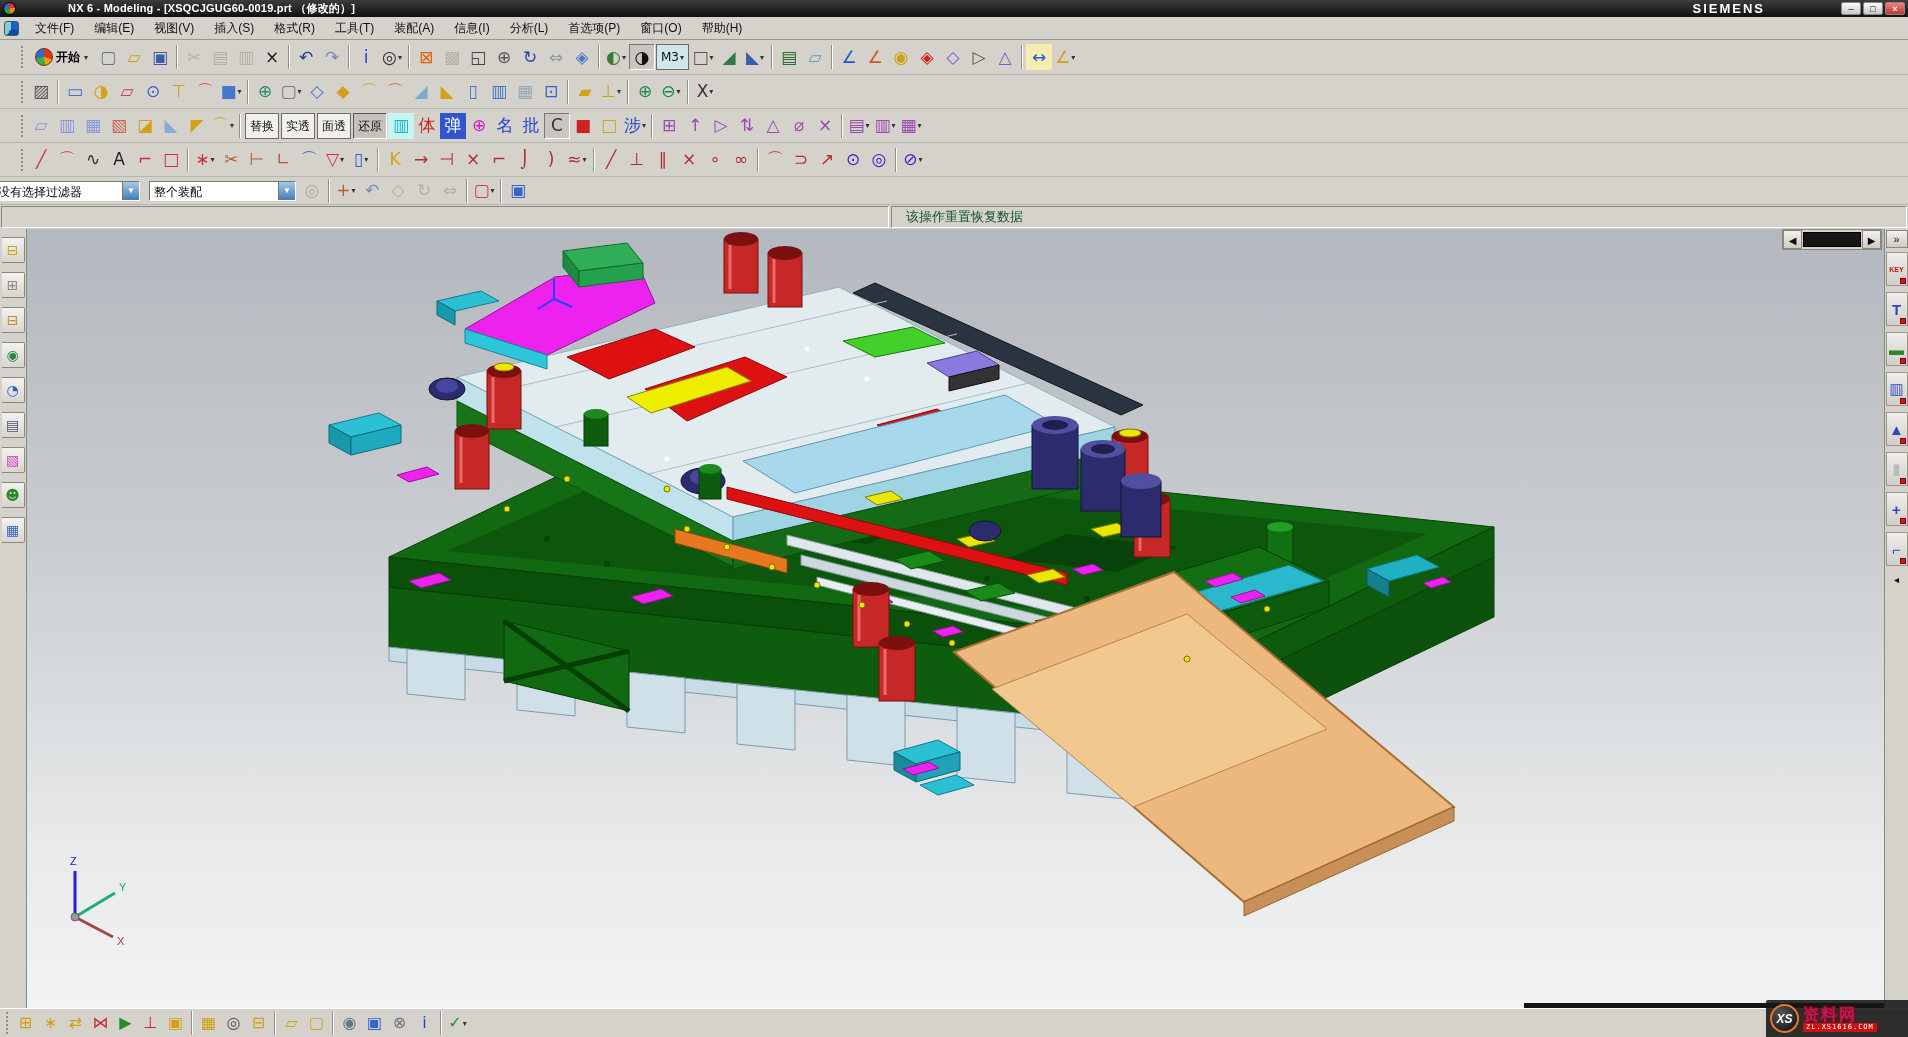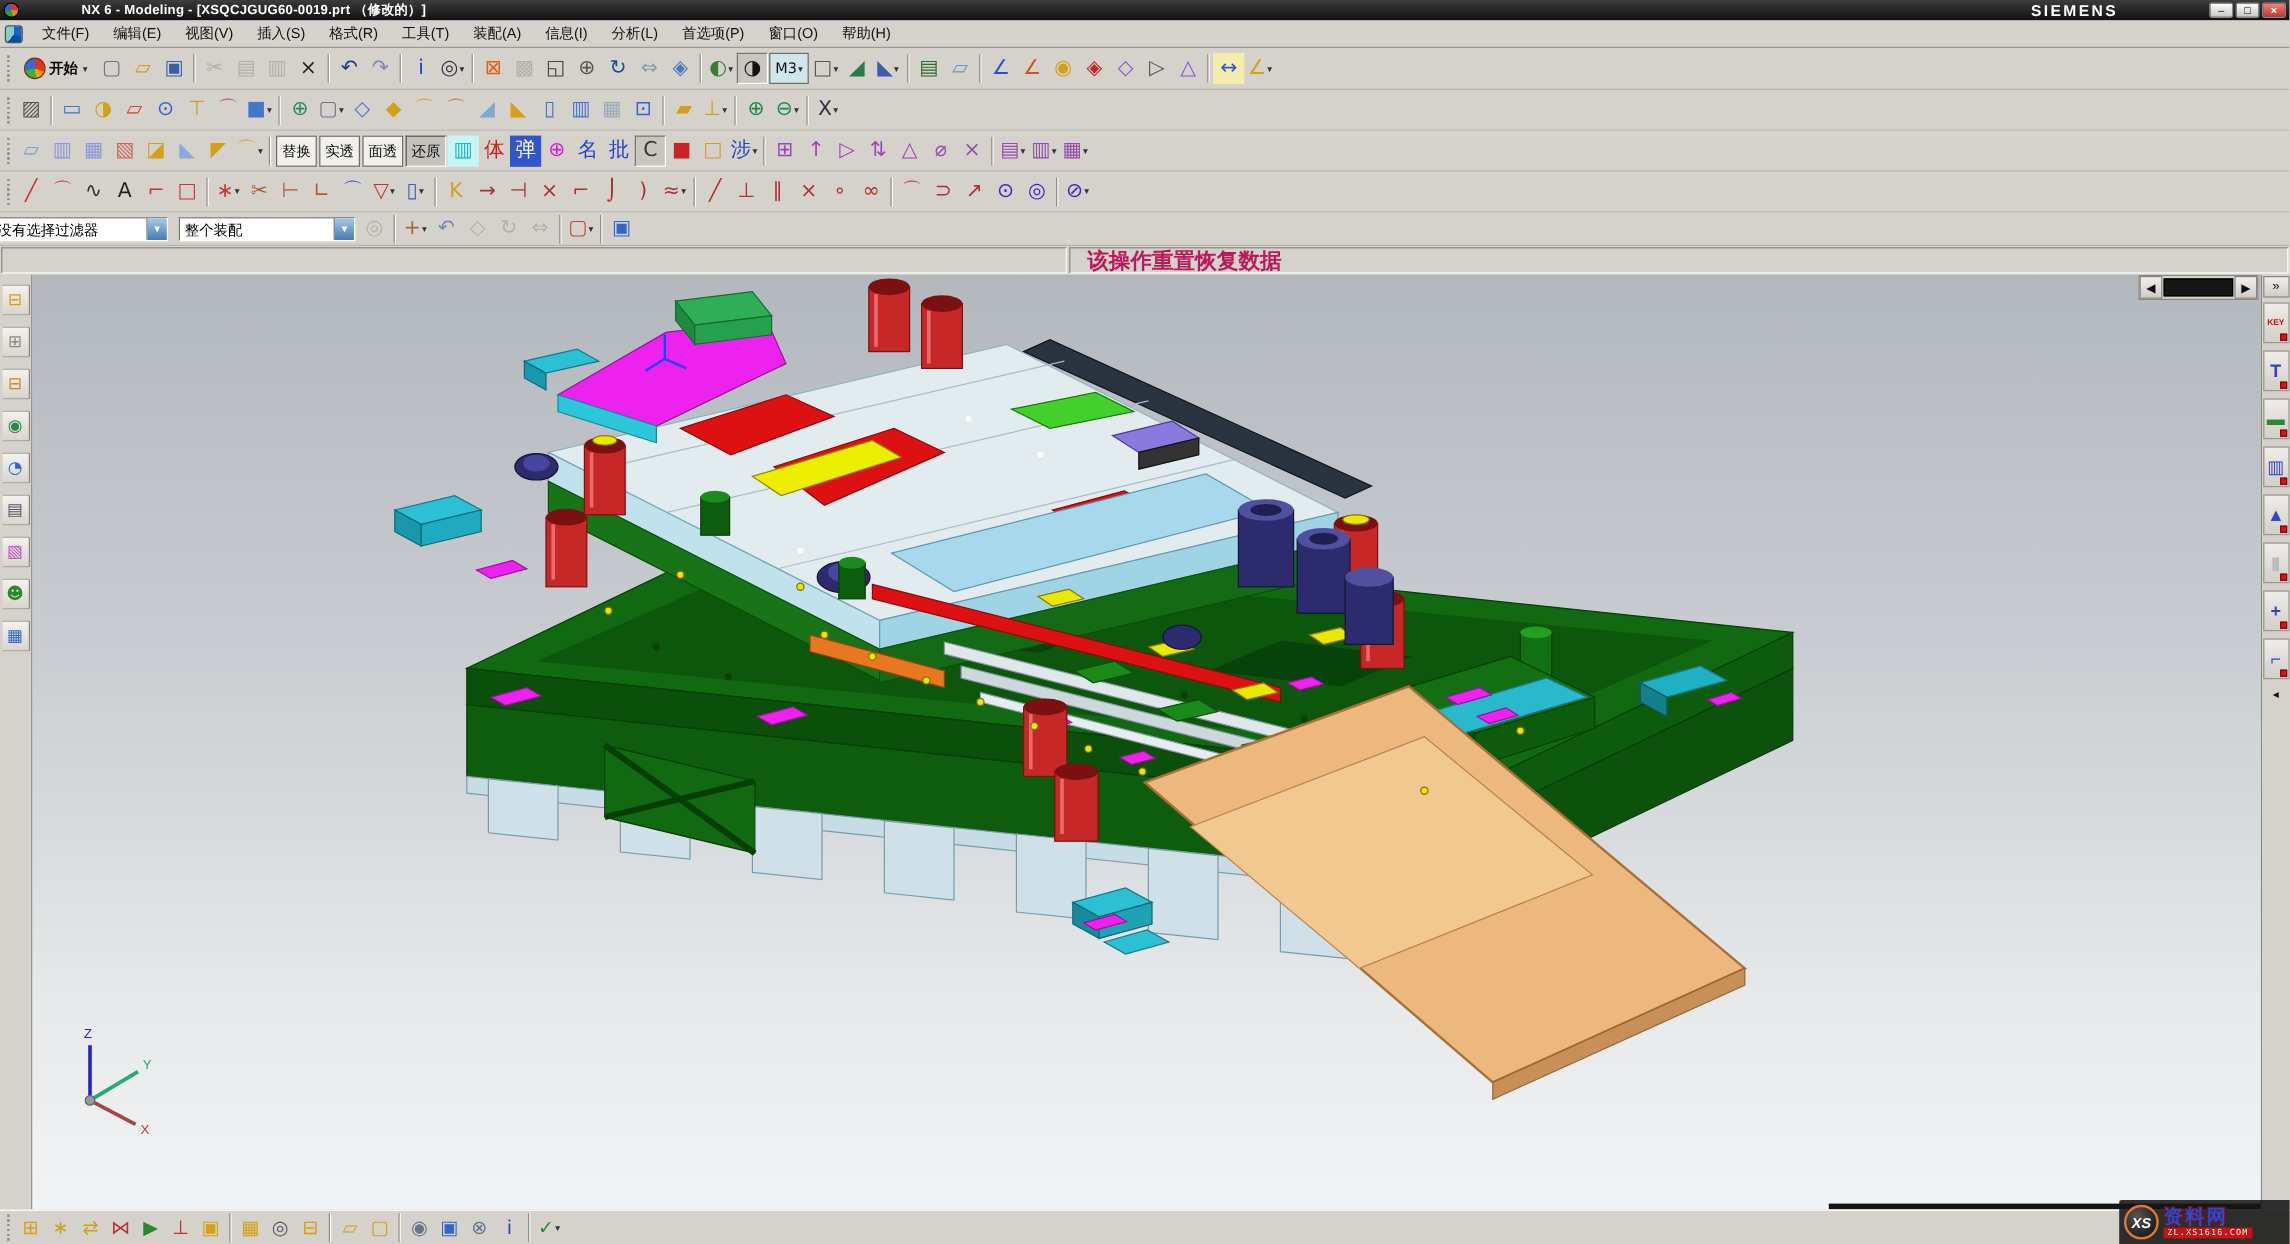--- a/index.html
+++ b/index.html
@@ -18,21 +18,21 @@
     background:linear-gradient(#fdfdfd,#c9c6c0); border:1px solid #888; border-radius:2px; }
   .wbtn.close { background:linear-gradient(#f08080,#c0392b); color:#fff; font-weight:bold; }
 
   
   .menubar { height:23px; background:#d5d2cb; display:flex; align-items:center; border-bottom:1px solid #9a978f; flex:0 0 auto; }
   .menu-icon { width:15px; height:15px; border-radius:3px; margin:0 6px 0 4px;
     background:conic-gradient(#16c 0 30%, #0a4f9c 30% 60%, #8cc 60% 100%); border:1px solid #456; }
   .mi { padding:2px 10px; color:#111; white-space:nowrap; cursor:default; }
 
   
-  .tbrow { background:#d5d2cb; display:flex; align-items:center; border-bottom:1px solid #b8b5ae; flex:0 0 auto; padding-left:2px; }
+  .tbrow { background:#d5d2cb; display:flex; align-items:center; border-bottom:1px solid #b8b5ae; flex:0 0 auto; padding-left:17px; }
   .row1 { height:35px; } .row2,.row3,.row4 { height:34px; }
   .handle { width:5px; height:22px; margin:0 3px;
     background:repeating-linear-gradient(180deg,#8f8c85 0 2px,transparent 2px 4px); background-size:2px 100%; background-repeat:repeat-y; background-position:1px 0; }
   .tsep { width:2px; height:24px; margin:0 3px; border-left:1px solid #938f88; border-right:1px solid #fff; display:inline-block; }
   .tbtn { min-width:26px; height:26px; display:flex; align-items:center; justify-content:center; position:relative; border:1px solid transparent; cursor:default; }
   .glyph { font-size:17px; line-height:1; font-family:"DejaVu Sans",sans-serif; }
   .tbtn.dis .glyph { color:#a8a5a0 !important; opacity:.75; }
   .tbtn.pr { border:1px solid; border-color:#777 #fff #fff #777; background:#c9c6bf; }
   .tbtn.txt { min-width:0; padding:2px 4px; border:1px solid #6e6b66; background:#f2f0ec; margin:0 1px; }
   .tbtn.txt .glyph { font-size:12px; color:#111; }
@@ -47,21 +47,21 @@
   .combo { display:flex; height:20px; margin:0 3px; margin-left:-7px; border:1px solid; border-color:#7a776f #fff #fff #7a776f; background:#fff; }
   .combo.second { margin-left:6px; }
   .combo-val { width:128px; padding:2px 4px; font-size:12px; white-space:nowrap; overflow:hidden; }
   .combo-btn { width:17px; background:linear-gradient(180deg,#a7c9e8,#447cb4); color:#fff; font-size:8px; display:flex; align-items:center; justify-content:center; border-left:1px solid #7a776f; }
 
   
   .msgbar { height:24px; background:#d5d2cb; display:flex; flex:0 0 auto; }
   .msgcell { border:1px solid; border-color:#8a877f #fff #fff #8a877f; margin:1px; }
   .msgcell.left { width:888px; flex:0 0 auto; }
   .msgcell.right { flex:1; display:flex; align-items:center; }
-  .msgtext { font-weight:bold; font-size:18px; padding-left:14px; color:#be185d; }
+  .msgtext { font-weight:normal; font-size:13px; padding-left:14px; color:#14532d; }
 
   
   .main { flex:1; display:flex; min-height:0; }
   .leftstrip { width:27px; background:#d5d2cb; border-right:1px solid #8a877f; display:flex; flex-direction:column; align-items:center; padding-top:8px; gap:9px; }
   .res-tab { width:23px; height:26px; display:flex; align-items:center; justify-content:center;
     background:linear-gradient(180deg,#f4f2ee,#d8d5ce); border:1px solid #8a877f; border-left:none; border-radius:0 2px 2px 0; }
   .res-tab .glyph { font-size:14px; }
 
   .viewport { position:relative; flex:1; overflow:hidden;
     background:linear-gradient(180deg,#b3b8be 0%, #c9cdd1 40%, #e7e9ea 78%, #f2f3f4 100%); }
@@ -85,21 +85,21 @@
   .botbar .tbtn { min-width:25px; height:25px; }
   .botbar .glyph { font-size:16px; }
 
   
   .watermark { position:absolute; right:0; bottom:0; width:142px; height:37px; background:rgba(22,22,22,.88);
     display:flex; align-items:center; padding:2px 4px; border-radius:2px 0 0 0; z-index:5; }
   .wm-logo { width:29px; height:29px; border-radius:50%; border:2px solid #e8762a;
     background:radial-gradient(circle at 35% 30%, #555, #0a0a0a); color:#fff; font-style:italic; font-weight:bold;
     font-size:12px; display:flex; align-items:center; justify-content:center; flex:0 0 auto; }
   .wm-col { display:flex; flex-direction:column; margin-left:4px; }
-  .wm-title { color:#1d4ed8; font-weight:bold; font-size:16px; line-height:17px; letter-spacing:2px;
+  .wm-title { color:#be185d; font-weight:bold; font-size:16px; line-height:17px; letter-spacing:2px;
     text-shadow:1px 1px 0 #7a1010, -1px -1px 0 #7a1010, 1px -1px 0 #7a1010, -1px 1px 0 #7a1010; }
   .wm-url { background:#cc1111; color:#fff; font-family:"DejaVu Sans Mono",monospace; font-size:7px; line-height:9px; padding:0 3px; align-self:flex-start; letter-spacing:1px; }
 </style>
 </head>
 <body>
 
 <div class="app">
 
   <div class="titlebar">
     <span class="title-icon"></span>

